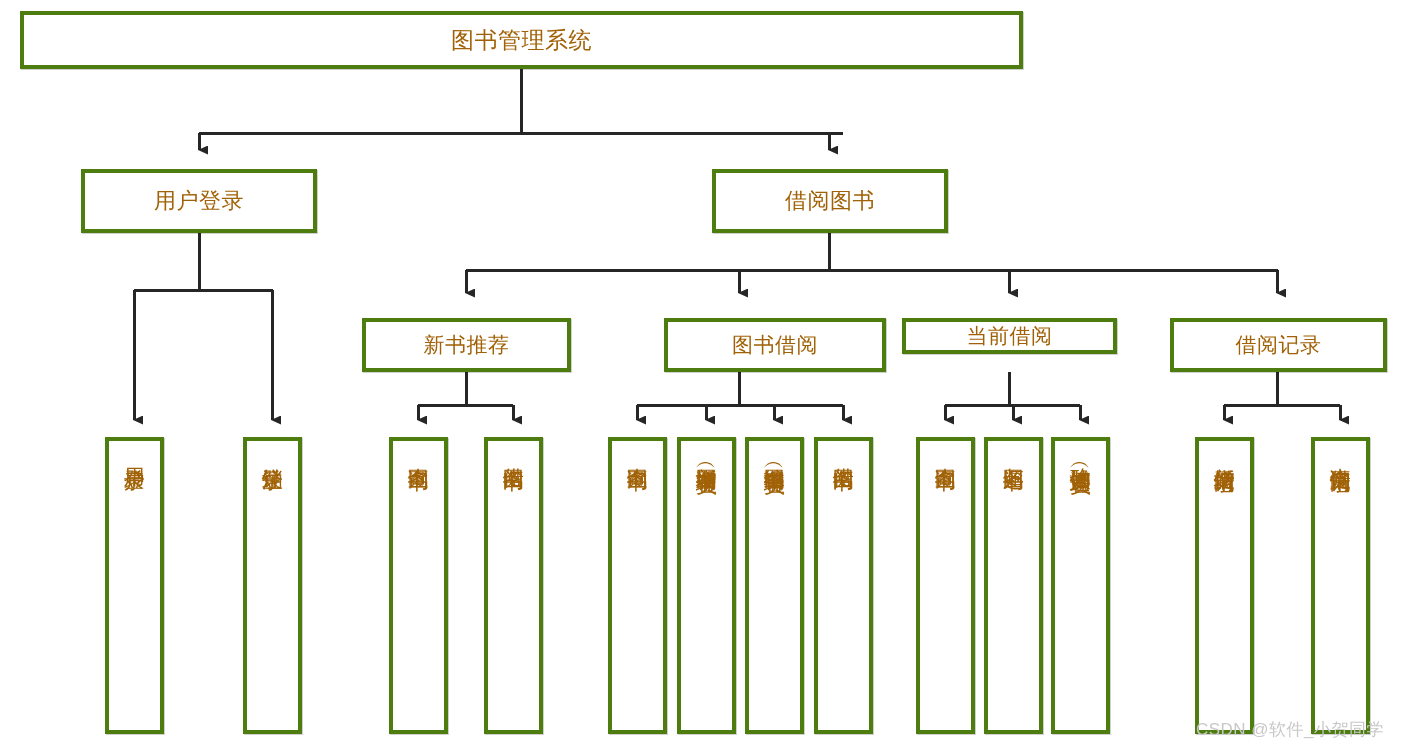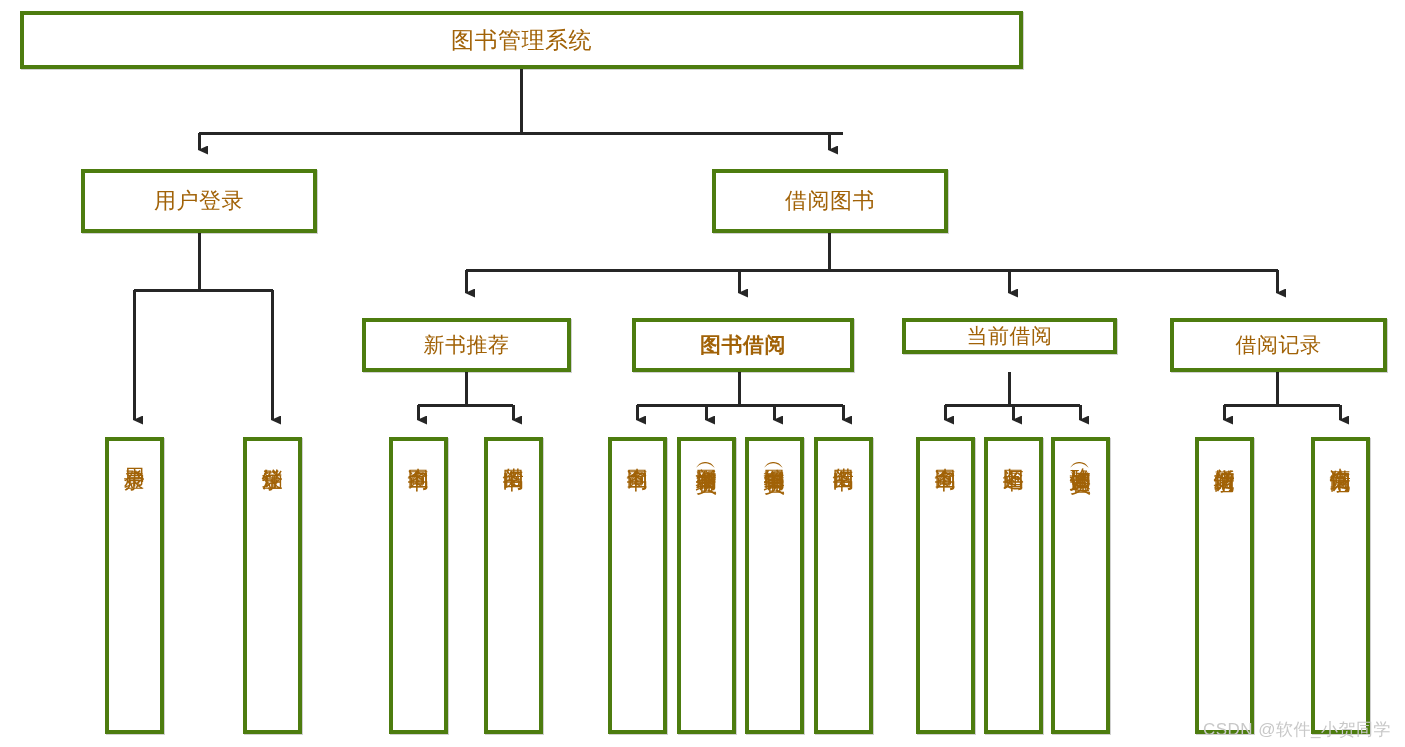--- a/index.html
+++ b/index.html
@@ -51,21 +51,21 @@
     text-orientation: upright;
     font-size: 21px;
     line-height: 1.12;
     letter-spacing: 1px;
     white-space: normal;
     text-align: left;
     max-height: 280px;
   }
   .watermark {
     position: absolute;
-    right: 14px;
+    right: 21px;
     bottom: 6px;
     font-size: 17px;
     color: #c8c8c8;
     letter-spacing: 0.5px;
     white-space: nowrap;
     user-select: none;
   }
 </style>
 </head>
 <body>
@@ -131,21 +131,21 @@
   </div>
 
   <div class="node-box node-l2" style="left:712px; top:169px; width:236px; height:64px;">
     <span class="node-label">借阅图书</span>
   </div>
 
   <div class="node-box node-l3" style="left:362px; top:318px; width:209px; height:54px;">
     <span class="node-label">新书推荐</span>
   </div>
 
-  <div class="node-box node-l3" style="left:632px; top:318px; width:222px; height:54px;font-weight:bold;">
+  <div class="node-box node-l3" style="left:664px; top:318px; width:222px; height:54px;">
     <span class="node-label">图书借阅</span>
   </div>
 
   <div class="node-box node-l3" style="left:902px; top:318px; width:215px; height:36px;">
     <span class="node-label">当前借阅</span>
   </div>
 
   <div class="node-box node-l3" style="left:1170px; top:318px; width:217px; height:54px;text-align:right;">
     <span class="node-label">借阅记录</span>
   </div>

